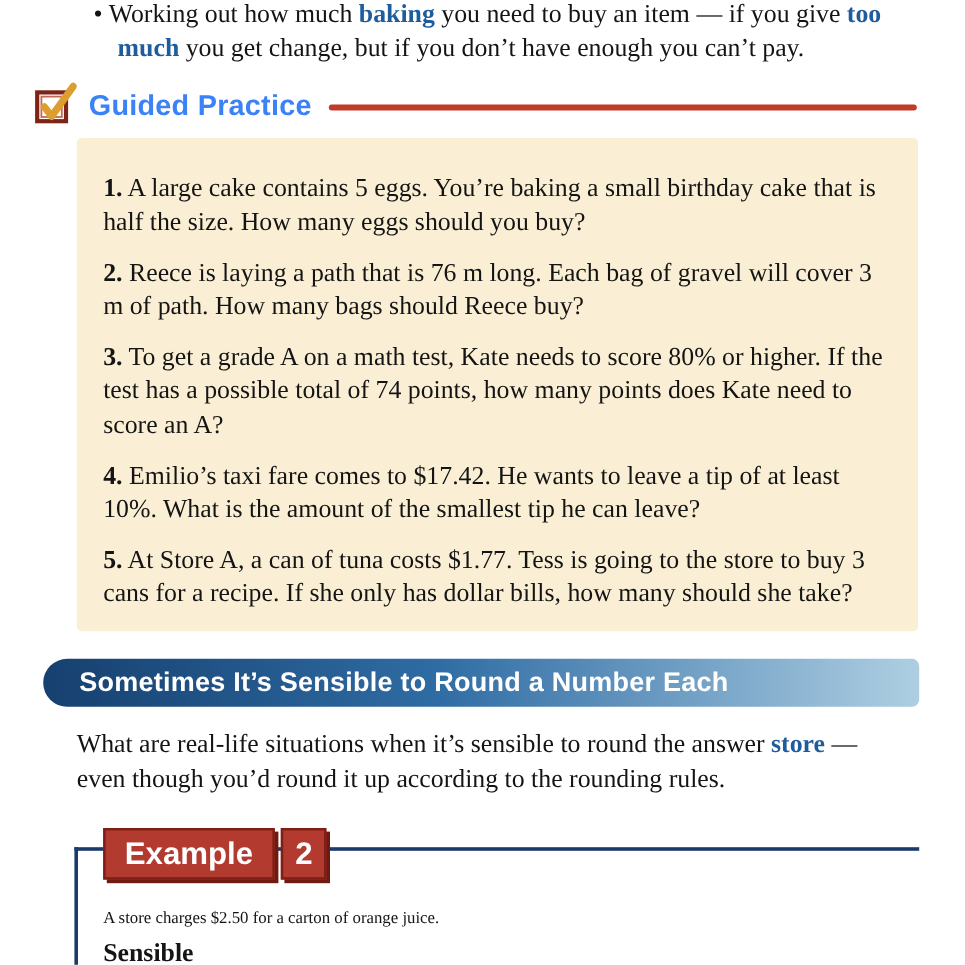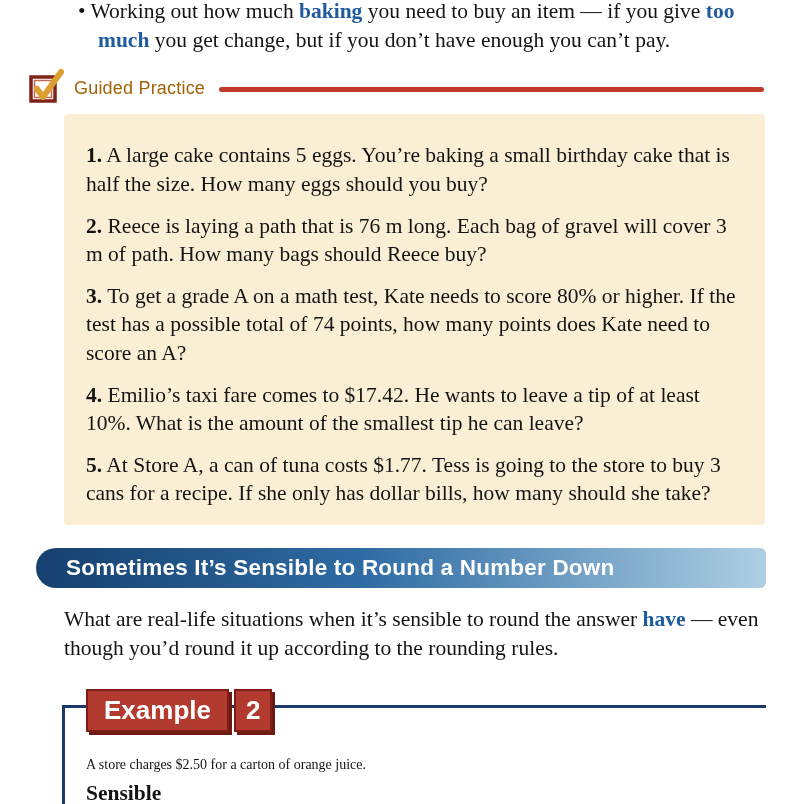--- a/index.html
+++ b/index.html
@@ -18,21 +18,21 @@
     font-size: 21.5px; line-height: 1.36;
     padding-left: 20px; text-indent: -20px;
   }
   .blue { color: #1E5C9E; font-weight: bold; }
 
   
   .gp-head { display: flex; align-items: center; margin: 13px 40px 0 28px; }
   .gp-icon { flex: 0 0 auto; margin-right: 10px; }
   .gp-title {
     font-family: "Liberation Sans", sans-serif;
-    font-weight: normal; font-size: 18px; color: #a16207;
+    font-weight: bold; font-size: 24px; color: #3b82f6;
     white-space: nowrap; letter-spacing: 0.2px;
   }
   .gp-rule { flex: 1; height: 5px; background: #C13B2B; border-radius: 3px; margin-left: 14px; margin-top: 2px; }
 
   
   .gp-box {
     margin: 6px 39px 0 64px;
     background: #FAEFD4;
     border-radius: 4px;
     padding: 27px 22px 4px 22px;
@@ -101,24 +101,24 @@
 
   <div class="gp-box">
     <p class="problem"><b>1.</b> <span>A large cake contains 5 eggs.  You’re baking a small birthday cake that is half the size.  How many eggs should you buy?</span></p>
     <p class="problem"><b>2.</b> <span>Reece is laying a path that is 76 m long.  Each bag of gravel will cover 3 m of path.  How many bags should Reece buy?</span></p>
     <p class="problem"><b>3.</b> <span>To get a grade A on a math test, Kate needs to score 80% or higher. If the test has a possible total of 74 points, how many points does Kate need to score an A?</span></p>
     <p class="problem"><b>4.</b> <span>Emilio’s taxi fare comes to $17.42.  He wants to leave a tip of at least 10%.  What is the amount of the smallest tip he can leave?</span></p>
     <p class="problem"><b>5.</b> <span>At Store A, a can of tuna costs $1.77.  Tess is going to the store to buy 3 cans for a recipe.  If she only has dollar bills, how many should she take?</span></p>
   </div>
 
   <div class="banner">
-    <span class="banner-title">Sometimes It’s Sensible to Round a Number Down</span>
+    <span class="banner-title">Sometimes It’s Sensible to Round a Number Each</span>
   </div>
 
-  <p class="section-intro"><span>What are real-life situations when it’s sensible to round the answer </span><b class="blue">have</b><span> — even though you’d round it up according to the rounding rules.</span></p>
+  <p class="section-intro"><span>What are real-life situations when it’s sensible to round the answer </span><b class="blue">store</b><span> — even though you’d round it up according to the rounding rules.</span></p>
 
   <div class="example">
     <div class="example-labels">
       <span class="ex-box ex-label">Example</span>
       <span class="ex-box ex-num">2</span>
     </div>
     <p class="example-text">A store charges $2.50 for a carton of orange juice.</p>
     <p class="solution-label">Sensible</p>
 
   </div>

